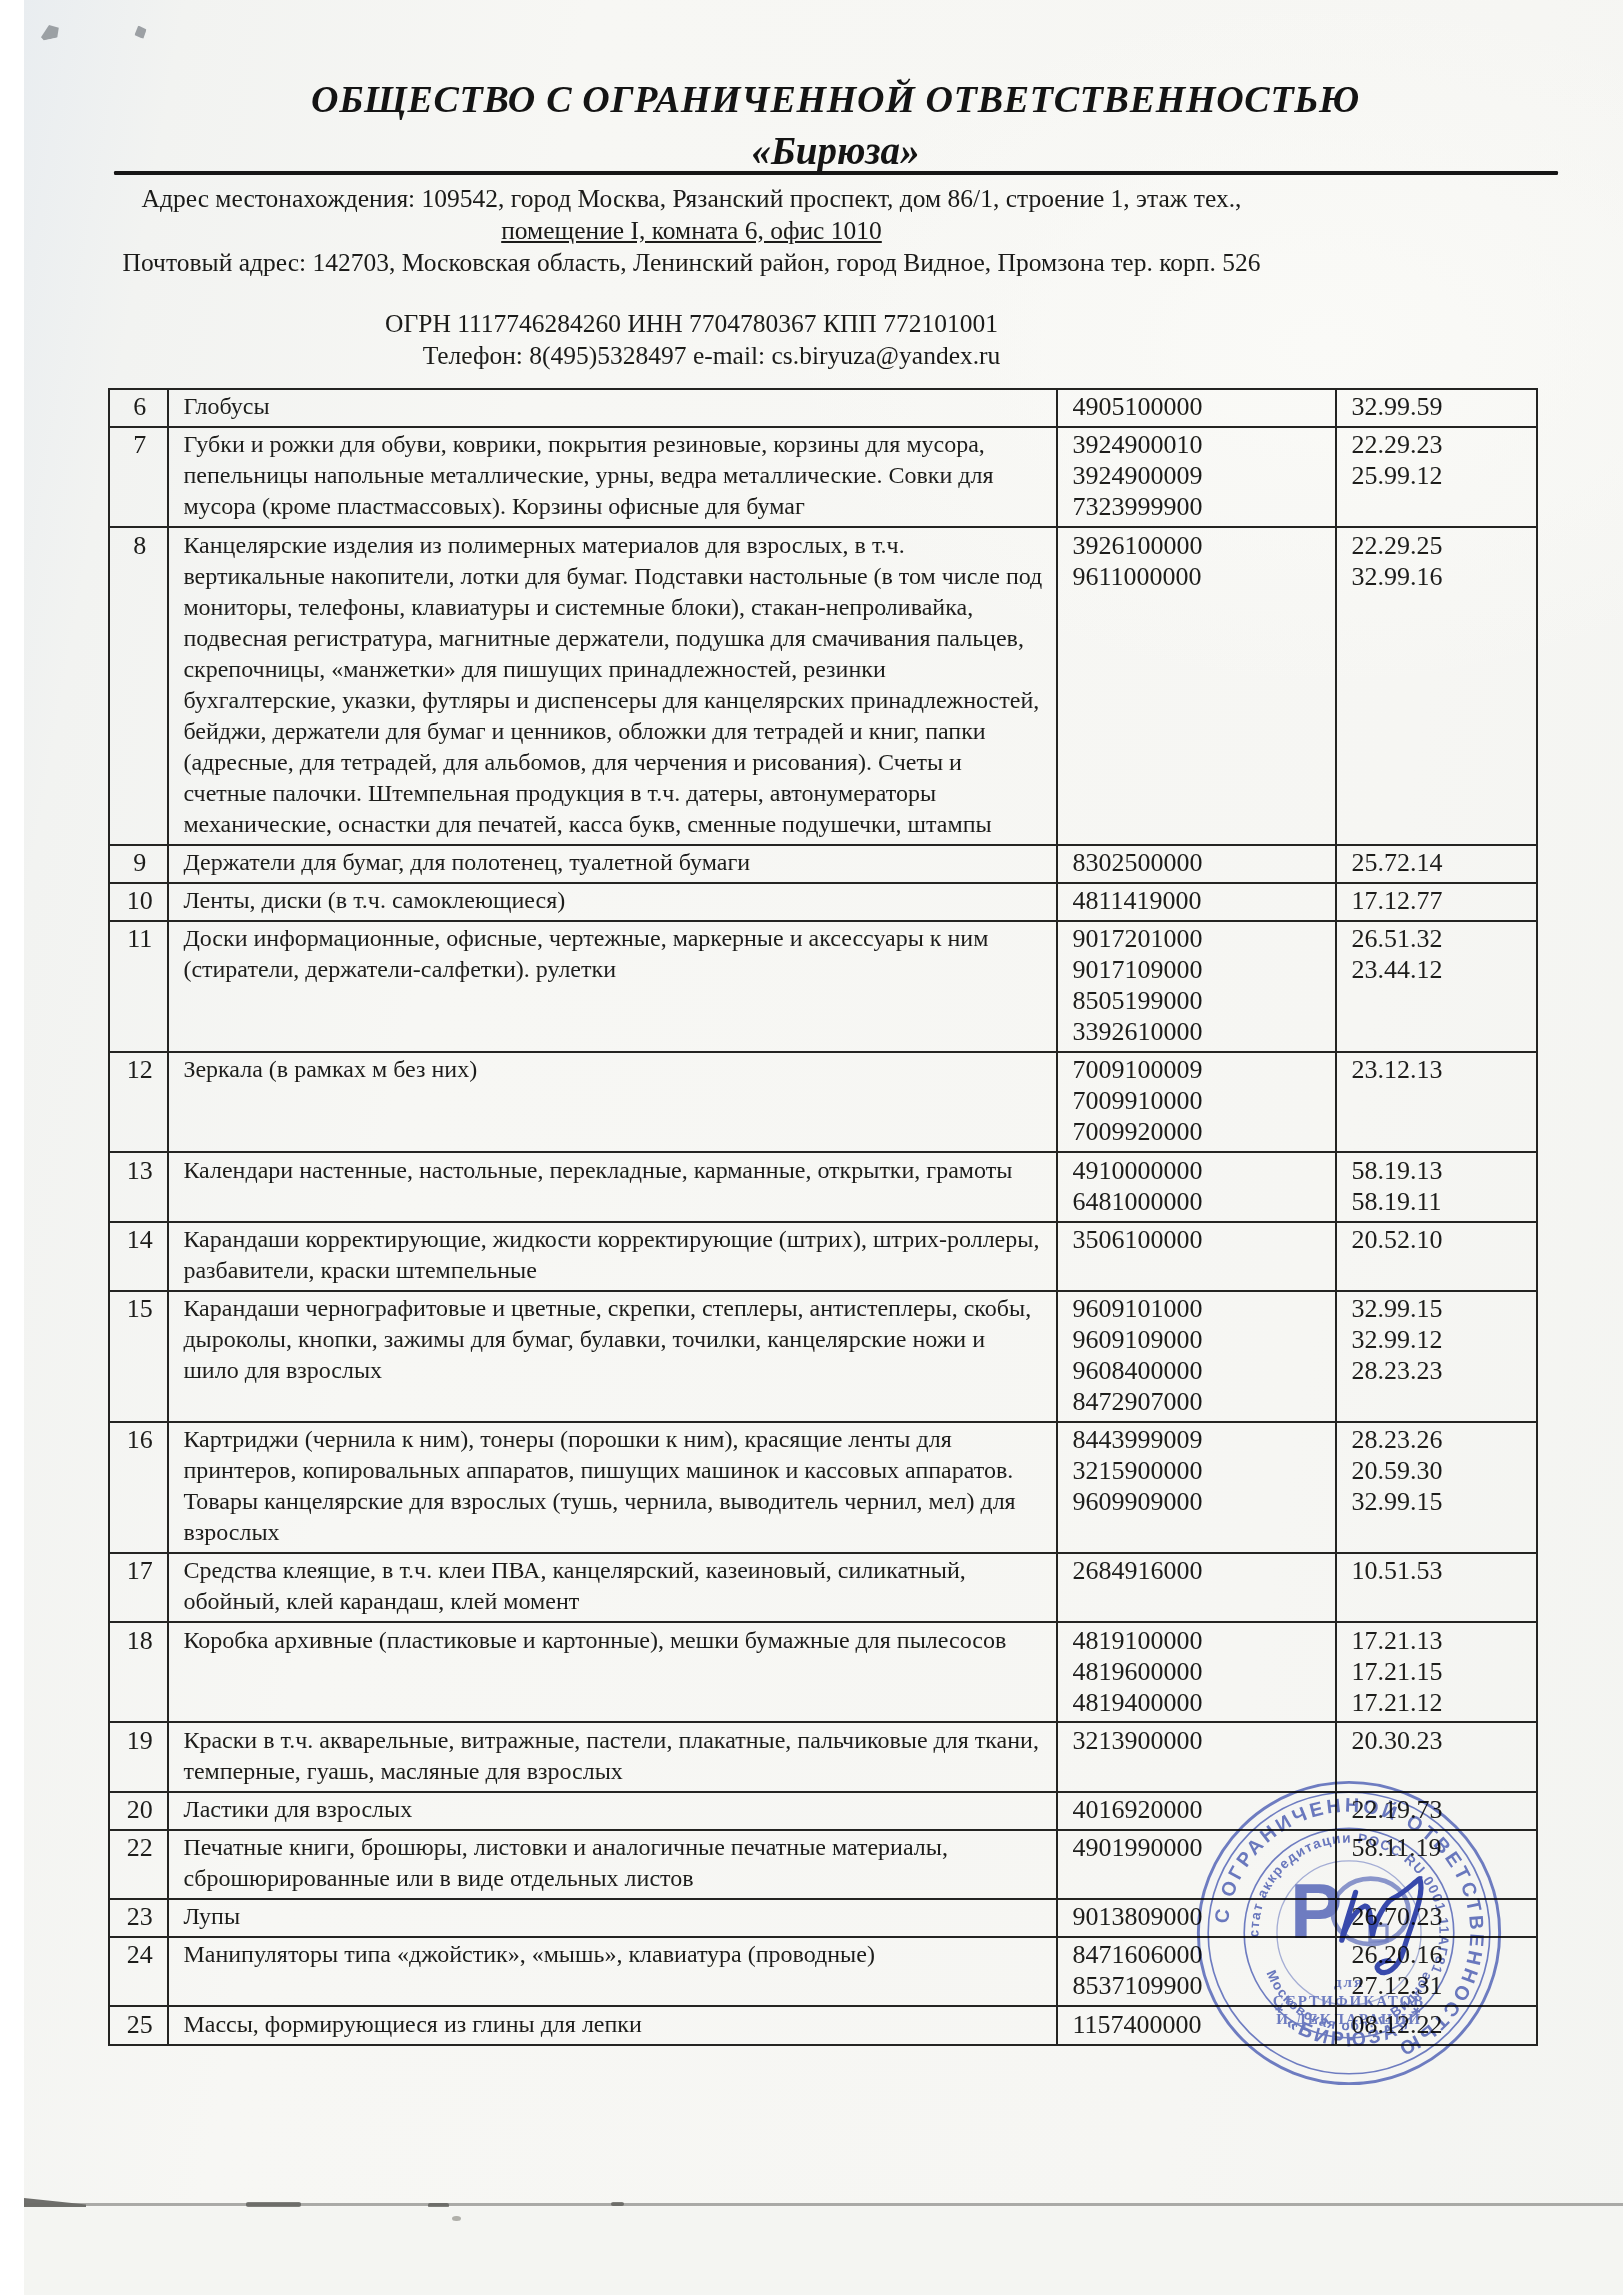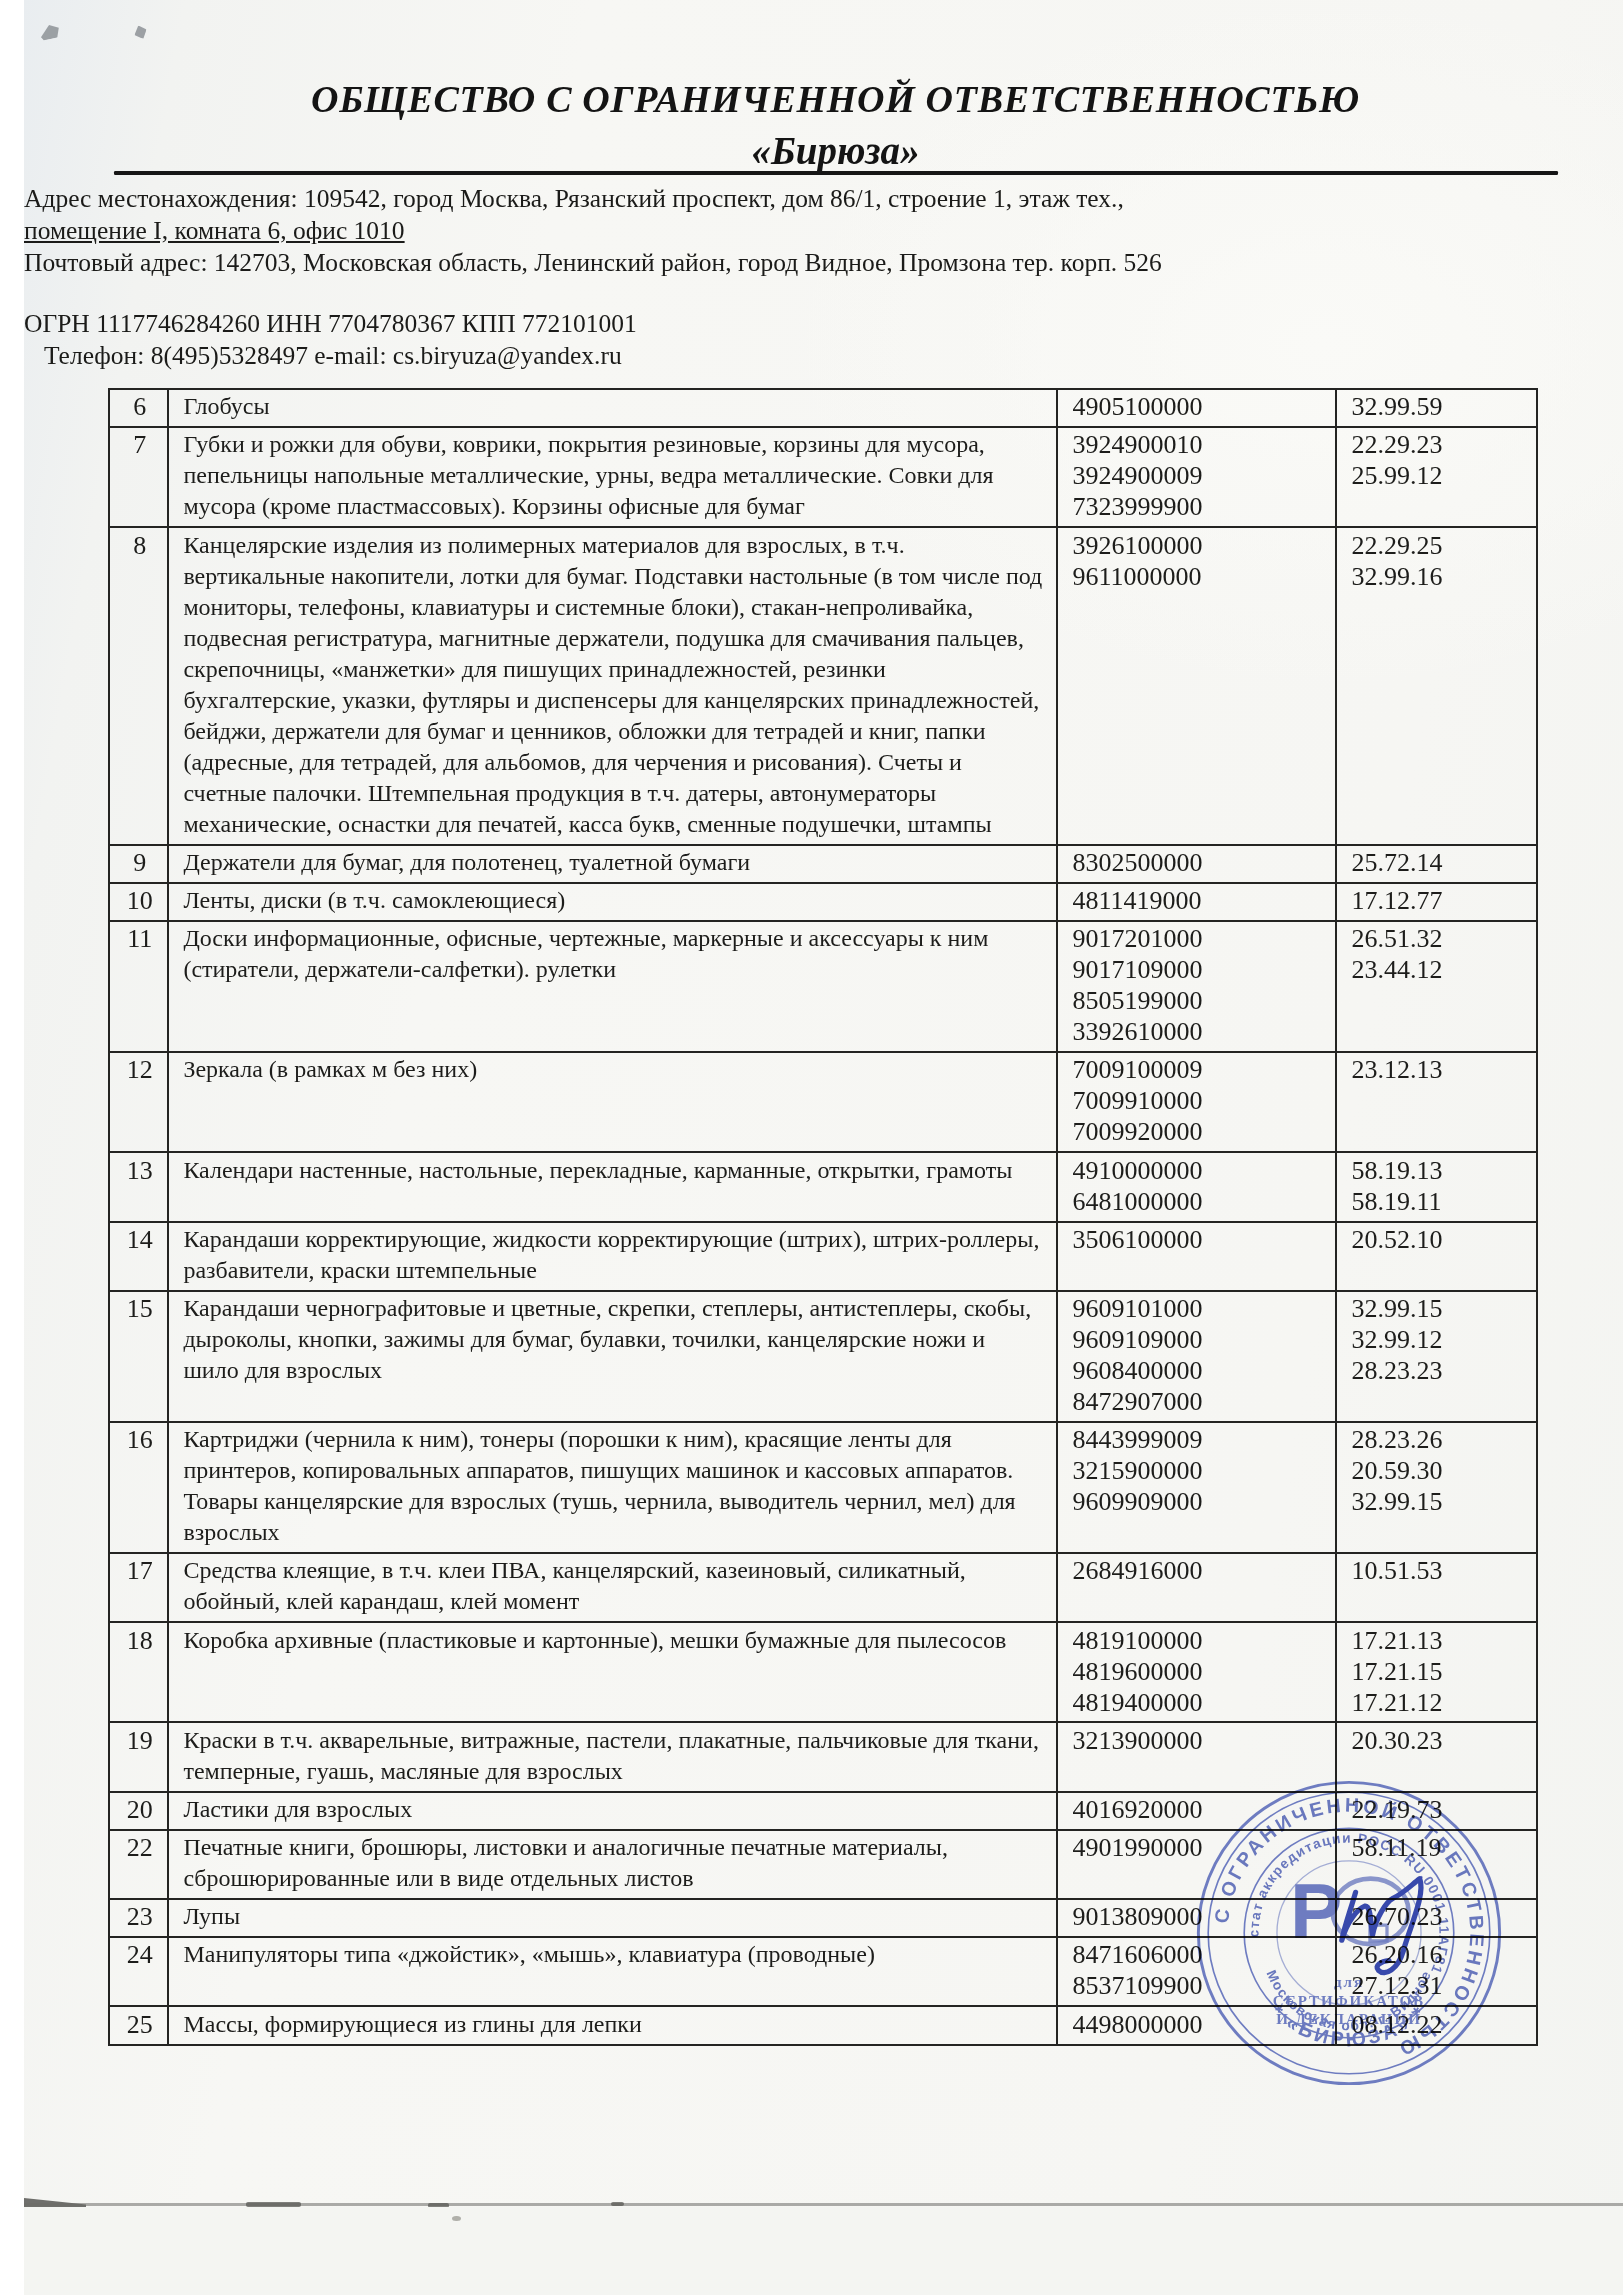--- a/index.html
+++ b/index.html
@@ -21,21 +21,21 @@
     letter-spacing:0.7px;color:#141414;
   }
   .title2{
     position:absolute;top:128px;left:0;width:1623px;
     text-align:center;font-size:39px;font-weight:bold;font-style:italic;color:#141414;
   }
   .head-rule{
     position:absolute;top:171px;left:90px;width:1444px;height:3.9px;
     background:#161616;border-radius:1.3px;
   }
-  .hline{position:absolute;left:0;width:1335px;font-size:25.5px;color:#1b1b19;}
+  .hline{position:absolute;left:0;width:1335px;text-align:center;font-size:25.5px;color:#1b1b19;}
   .addr1{top:184px;}
   .addr2{top:216px;text-decoration:underline;}
   .addr3{top:248px;}
   .ogrn{top:309px;}
   .phone{top:341px;padding-left:20px;}
   
   table.goods{
     position:absolute;left:84px;top:388px;
     width:1427px;table-layout:fixed;border-collapse:collapse;
     font-size:24px;line-height:31px;color:#1d1d1b;
@@ -306,21 +306,21 @@
           </td>
           <td class="cell-classes">
             <div>26.20.16</div>
             <div>27.12.31</div>
           </td>
         </tr>
         <tr>
           <td class="cell-num">25</td>
           <td class="cell-desc">Массы, формирующиеся из глины для лепки</td>
           <td class="cell-codes">
-            <div>4498000000</div>
+            <div>1157400000</div>
           </td>
           <td class="cell-classes">
             <div>08.12.22</div>
           </td>
         </tr>
       </tbody>
   </table>
 
   <div class="stamp-wrap">
     <svg viewBox="0 0 510 510" xmlns="http://www.w3.org/2000/svg">

